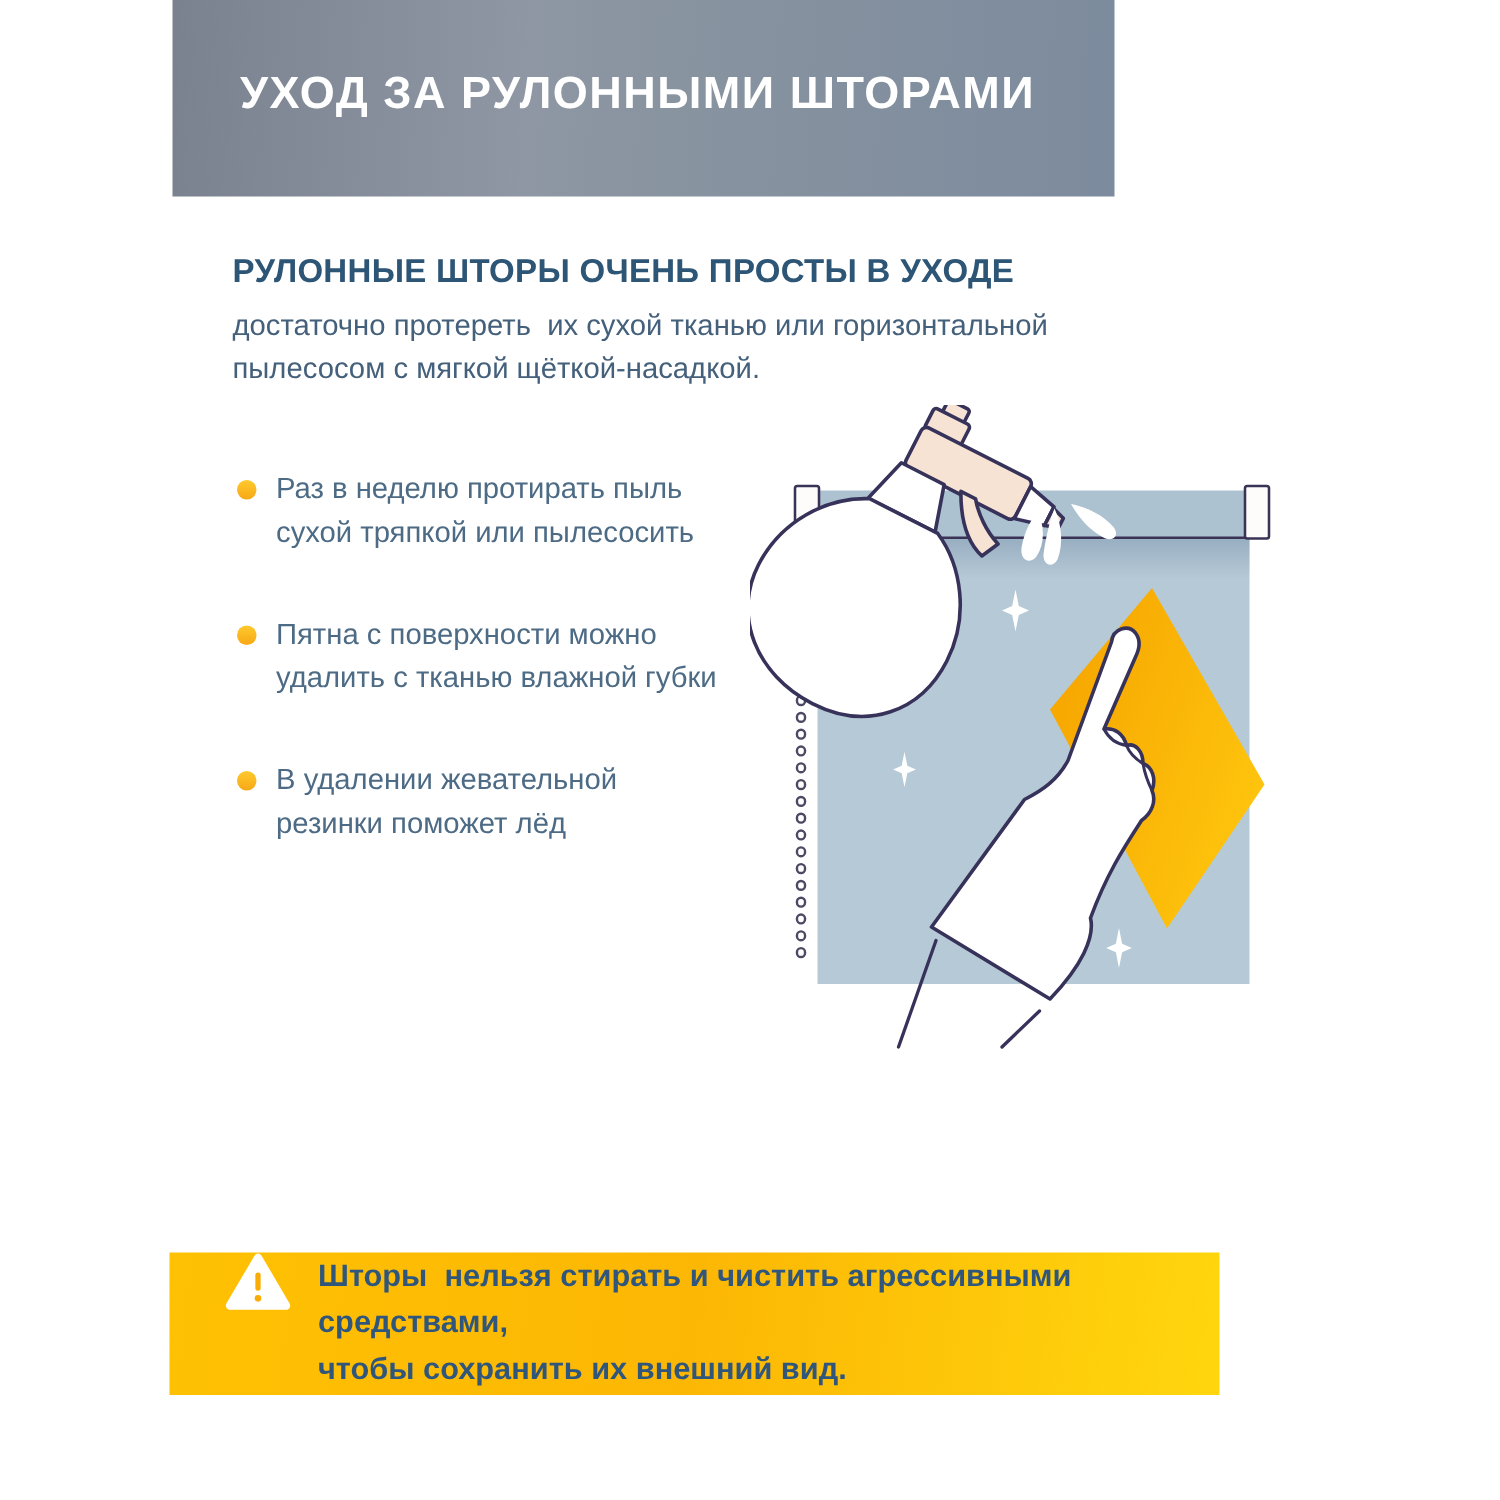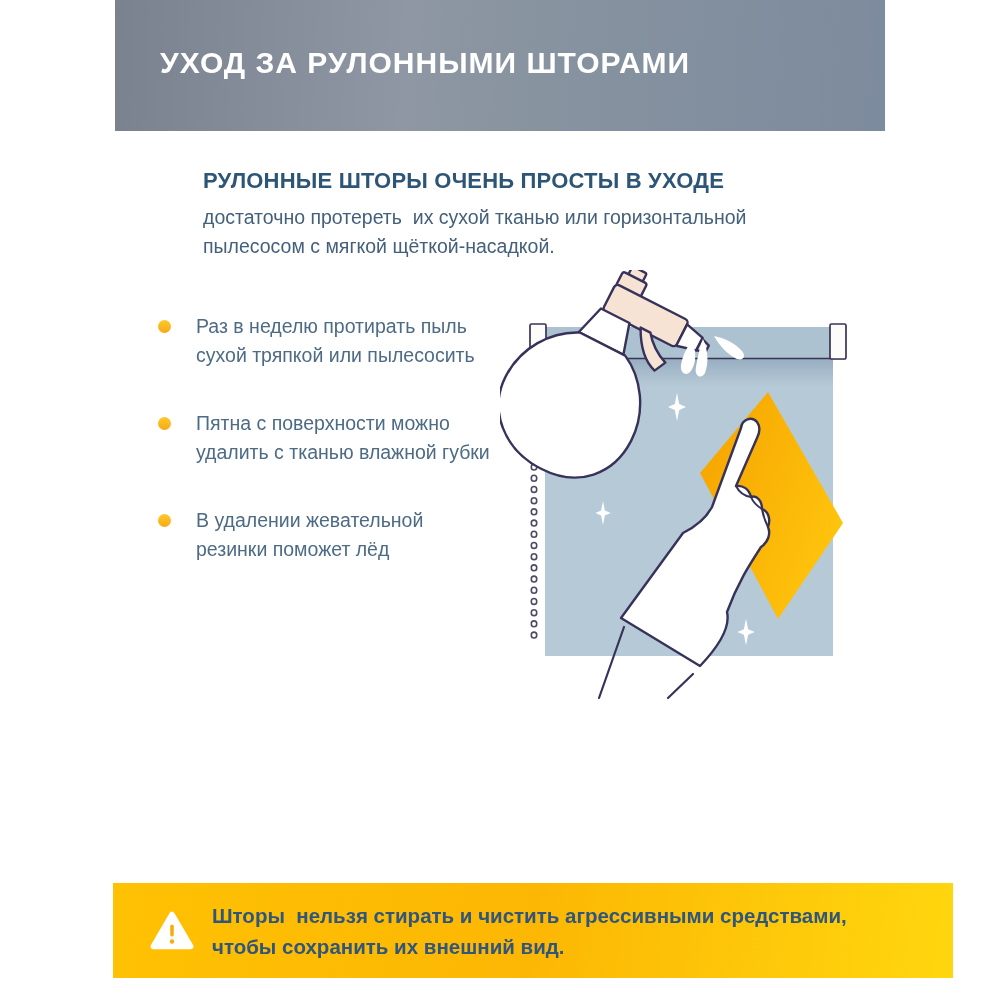--- a/index.html
+++ b/index.html
@@ -2,52 +2,52 @@
 <html><head>
 <meta charset="utf-8">
 <style>
   html,body{margin:0;padding:0;background:#ffffff;}
   .page{
     position:relative;width:1000px;height:1000px;background:#ffffff;overflow:hidden;
     font-family:"Liberation Sans","DejaVu Sans",sans-serif;
   }
   
   .top-banner{
-    position:absolute;left:115px;top:0;width:770px;height:131px;
+    position:absolute;left:115px;top:0;width:628px;height:131px;
     background:linear-gradient(93deg,#79828e 0%,#8e97a3 38%,#86929f 60%,#7d8b9e 100%);
     display:flex;align-items:center;
   }
   .top-banner h1{
     margin:0 0 6px 45px;
     color:#ffffff;font-size:30px;font-weight:bold;letter-spacing:1px;white-space:nowrap;
   }
   
-  .intro{position:absolute;left:155px;top:168px;width:620px;margin-left:48px;}
+  .intro{position:absolute;left:155px;top:168px;width:620px;}
   .intro h2{
     margin:0 0 9px 0;color:#2d5575;font-size:22px;font-weight:bold;letter-spacing:.2px;white-space:nowrap;
   }
   .intro p{
     margin:0;color:#44607b;font-size:19.5px;line-height:29px;white-space:pre-wrap;
   }
   
   .tips{position:absolute;left:155px;top:312px;width:380px;margin:0;padding:0;list-style:none;}
-  .tips li{display:flex;margin:0 0 39px 0;gap:12px;}
+  .tips li{display:flex;margin:0 0 39px 0;}
   .dot{
     flex:0 0 13px;width:13px;height:13px;border-radius:50%;
     background:linear-gradient(180deg,#ffc92d,#f7a816);
     margin:8px 13px 0 3px;
   }
   .tip-text{color:#4d6b85;font-size:19.5px;line-height:29px;white-space:pre-wrap;}
   
   .illustration{position:absolute;left:500px;top:270px;width:400px;height:450px;}
   
   .warning-banner{
-    position:absolute;left:113px;top:883px;width:840px;height:95px;
+    position:absolute;left:113px;top:835px;width:700px;height:95px;
     background:linear-gradient(97deg,#ffc103 0%,#fcb704 50%,#ffd60e 100%);
-    display:flex;align-items:center;
+    display:flex;align-items:flex-start;
   }
   .warning-banner .tri{flex:0 0 auto;margin:0 18px 0 37px;}
   .warning-banner p{
     margin:0;color:#30567c;font-size:20.5px;font-weight:bold;line-height:31px;white-space:pre-wrap;
   }
 </style>
 </head>
 <body>
 
 <div class="page">

